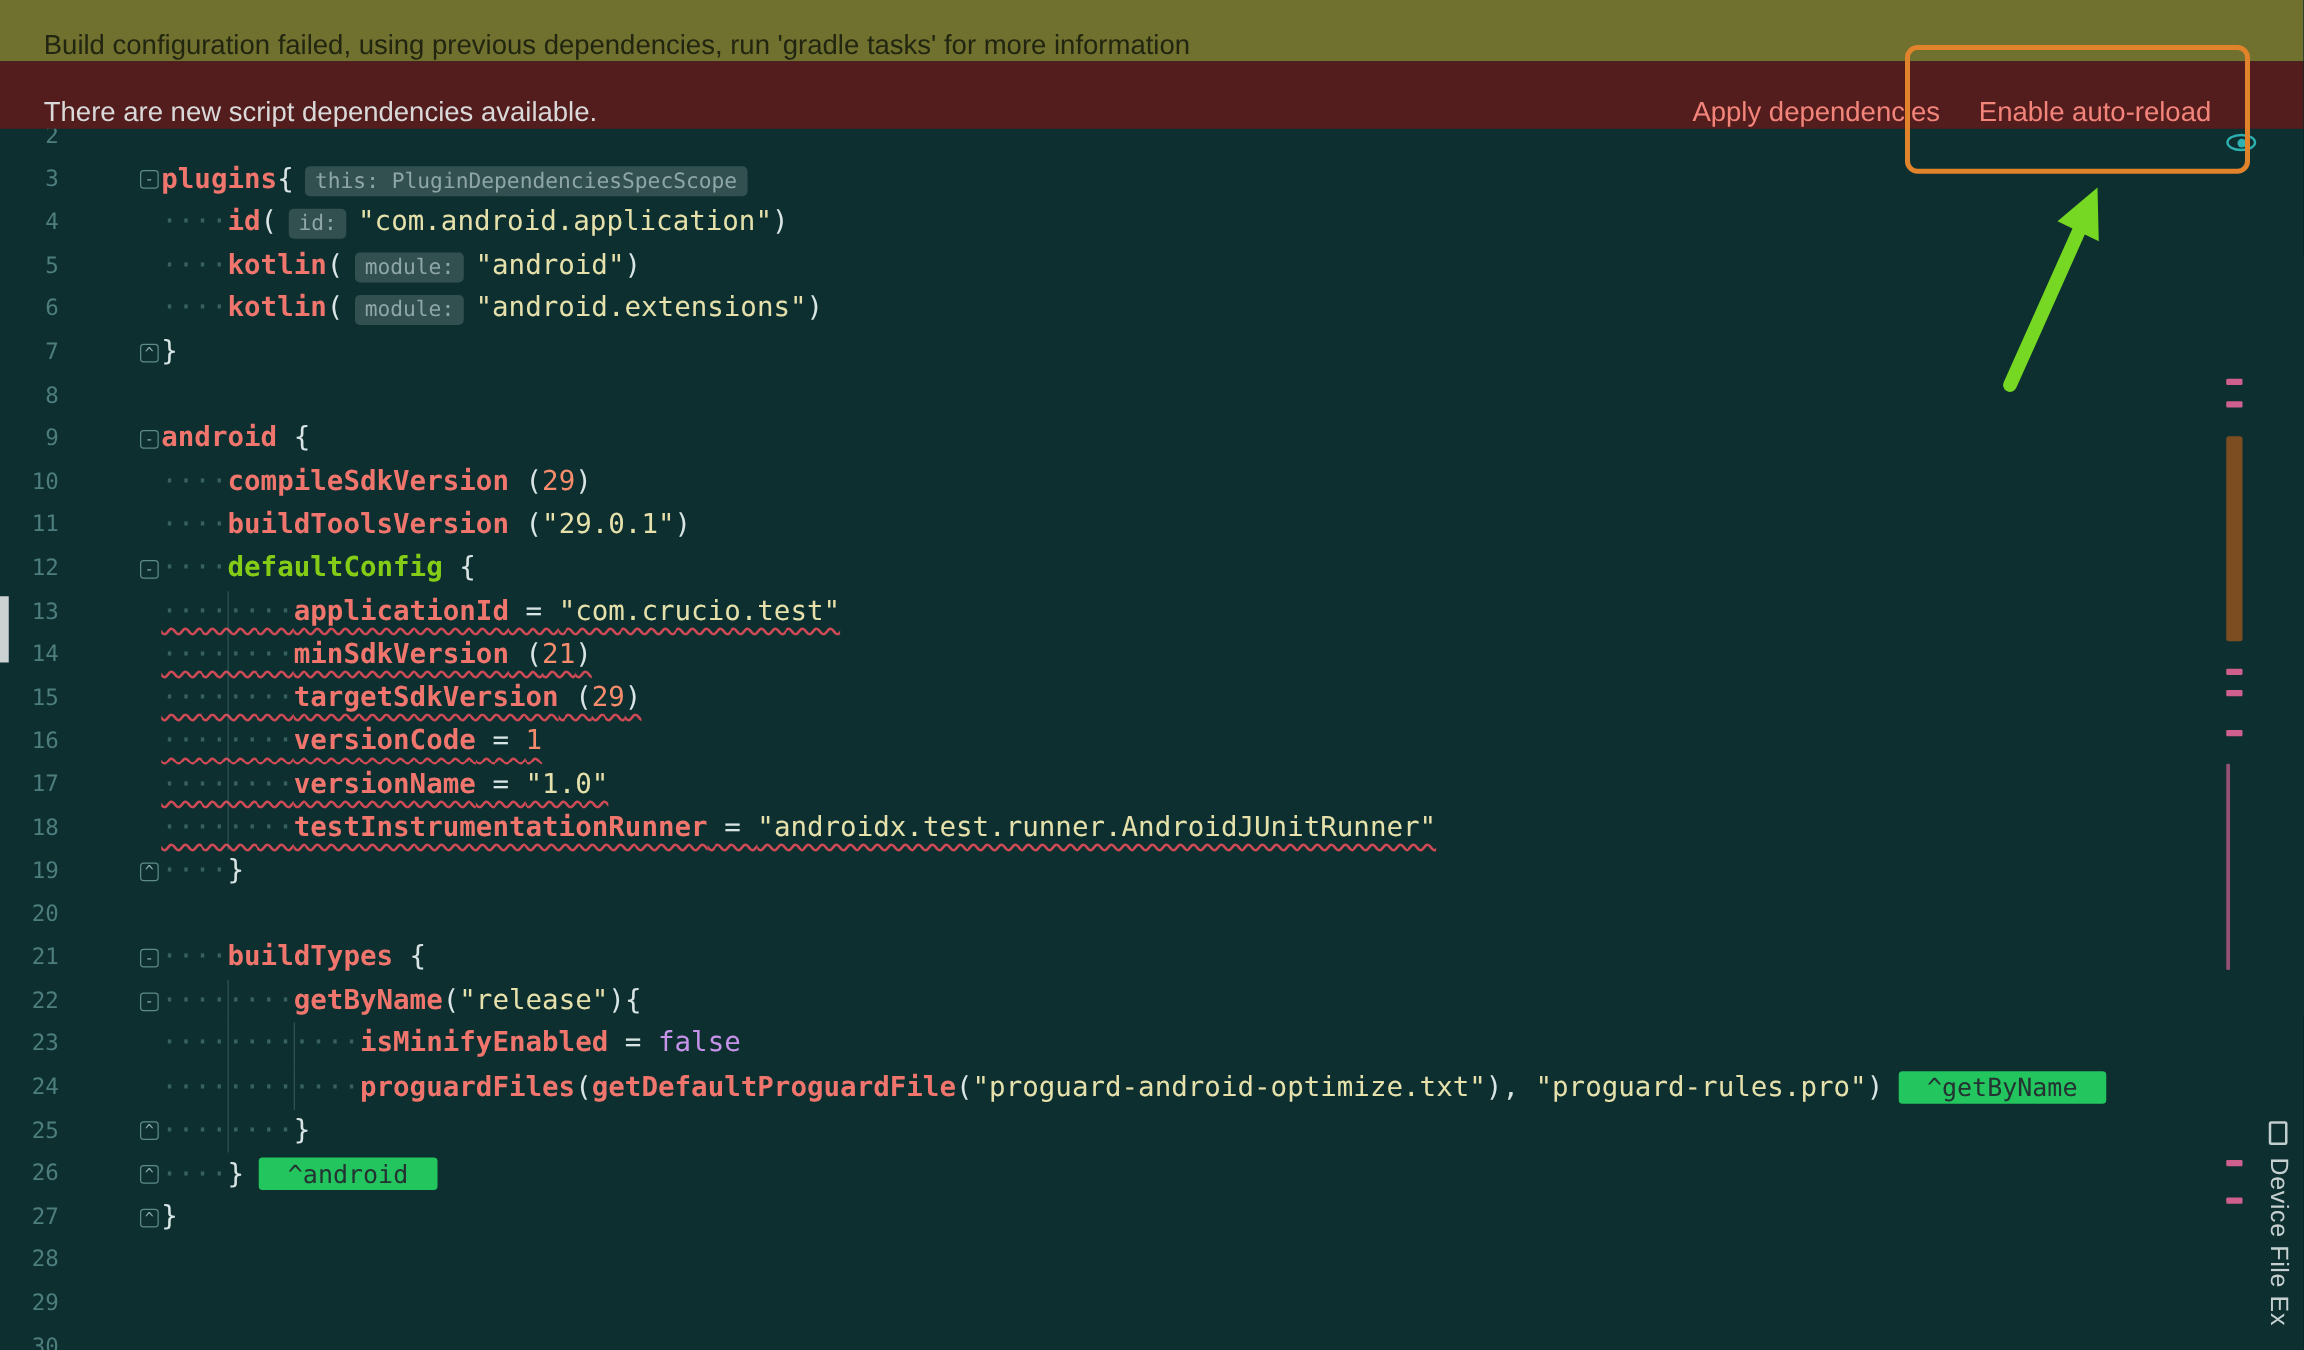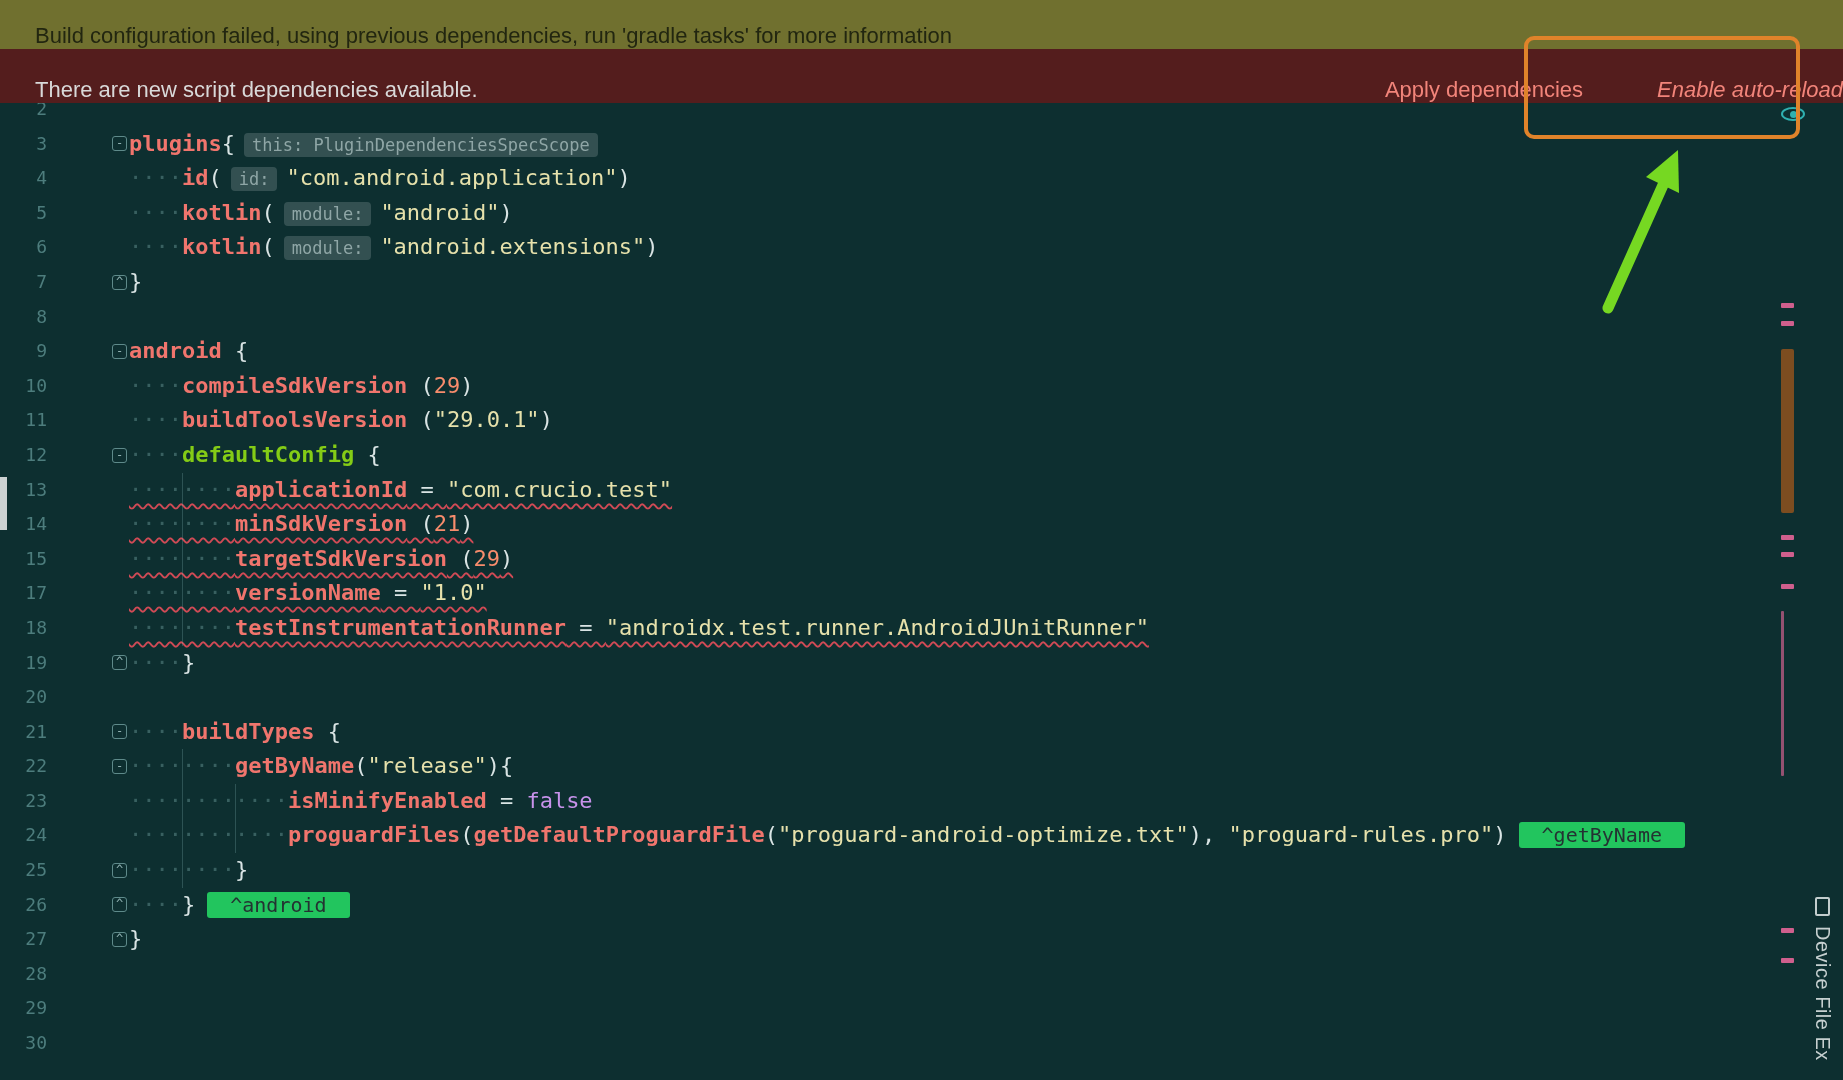--- a/index.html
+++ b/index.html
@@ -3,24 +3,24 @@
 <meta charset="utf-8">
 <style>
   html,body{margin:0;padding:0;background:#061d1e;}
   .screen{
     position:relative;width:1843px;height:1080px;overflow:hidden;
     background:#0d2f30;font-family:"Liberation Sans",sans-serif;
   }
   
   .banner{position:absolute;left:0;width:1843px;display:flex;align-items:flex-end;box-sizing:border-box;}
   .banner-build{top:0;height:49px;background:#70702f;color:#222610;font-size:22px;padding-left:35px;}
-  .banner-deps{top:49px;height:54px;background:#541d1d;color:#d9d9d9;font-size:22px;padding-left:35px;gap:28px;}
+  .banner-deps{top:49px;height:54px;background:#541d1d;color:#d9d9d9;font-size:22px;padding-left:35px;padding-right:74px;}
   .banner-deps .spacer{flex:1;}
   .blink{color:#f2847a;cursor:pointer;white-space:nowrap;}
-  .blink + .blink{margin-left:46px;font-style:italic;}
+  .blink + .blink{margin-left:31px;}
   
   .editor{position:absolute;top:103px;left:0;right:0;bottom:0;overflow:hidden;}
   .code-lines{position:absolute;top:-11px;left:0;right:0;}
   .row{display:flex;height:34.6px;font-family:"DejaVu Sans Mono",monospace;font-size:22px;line-height:34.6px;}
   .lnum{width:47px;text-align:right;color:#4d7d7d;font-size:18px;line-height:34.6px;flex:none;}
   .foldc{width:82px;flex:none;display:flex;align-items:center;justify-content:flex-end;}
   .fold{width:15px;height:15px;margin-right:2px;border:1px solid #5e8a8a;border-radius:3px;color:#8fb0b0;
         font-size:12px;line-height:13px;display:flex;align-items:center;justify-content:center;box-sizing:border-box;}
   .code{position:relative;flex:1;white-space:pre;display:block;color:#d9e4e4;}
   .code.err{text-decoration:underline wavy #d04a55;text-decoration-thickness:1.5px;text-underline-offset:6px;}
@@ -148,20 +148,25 @@
           <span class="lnum">14</span>
           <span class="foldc"></span>
           <span class="code err"><i class="guide g1"></i><span class="t-ws">········</span><span class="t-fn">minSdkVersion</span><span class="t-pun"> (</span><span class="t-num">21</span><span class="t-pun">)</span></span>
         </div>
         <div class="row">
           <span class="lnum">15</span>
           <span class="foldc"></span>
           <span class="code err"><i class="guide g1"></i><span class="t-ws">········</span><span class="t-fn">targetSdkVersion</span><span class="t-pun"> (</span><span class="t-num">29</span><span class="t-pun">)</span></span>
         </div>
         <div class="row">
+          <span class="lnum">16</span>
+          <span class="foldc"></span>
+          <span class="code err"><i class="guide g1"></i><span class="t-ws">········</span><span class="t-fn">versionCode</span><span class="t-pun"> = </span><span class="t-num">1</span></span>
+        </div>
+        <div class="row">
           <span class="lnum">17</span>
           <span class="foldc"></span>
           <span class="code err"><i class="guide g1"></i><span class="t-ws">········</span><span class="t-fn">versionName</span><span class="t-pun"> = </span><span class="t-str">"1.0"</span></span>
         </div>
         <div class="row">
           <span class="lnum">18</span>
           <span class="foldc"></span>
           <span class="code err"><i class="guide g1"></i><span class="t-ws">········</span><span class="t-fn">testInstrumentationRunner</span><span class="t-pun"> = </span><span class="t-str">"androidx.test.runner.AndroidJUnitRunner"</span></span>
         </div>
         <div class="row">

